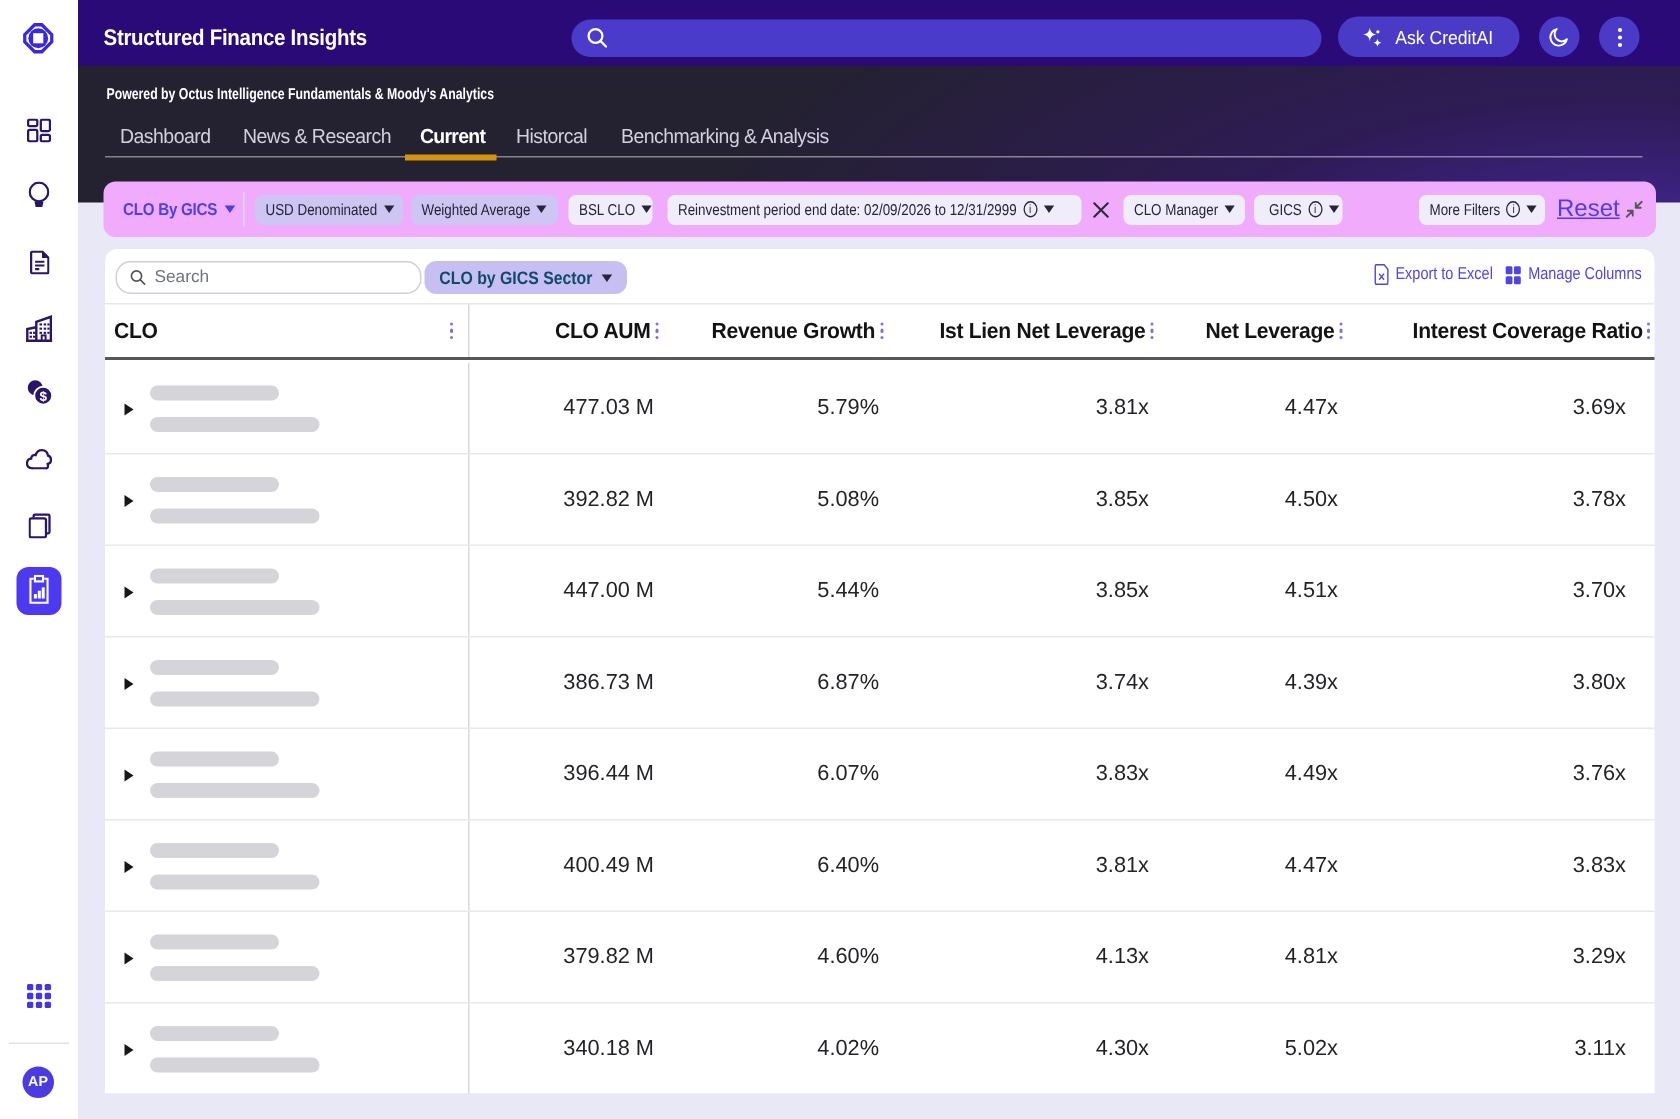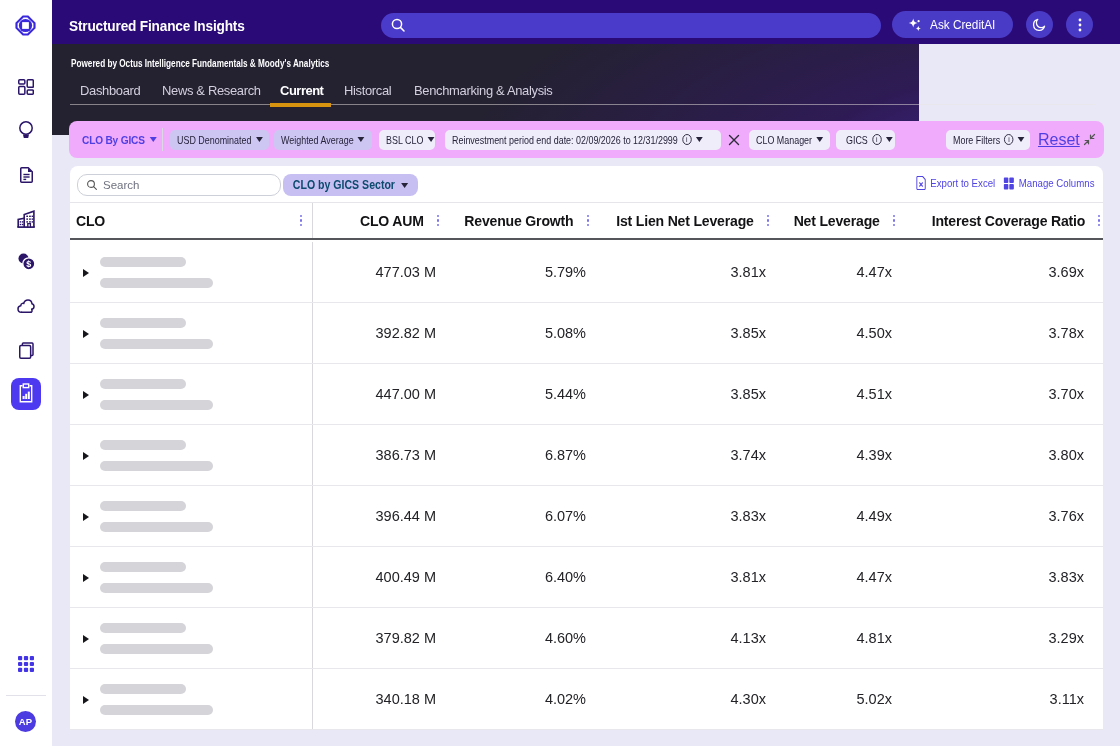--- a/index.html
+++ b/index.html
@@ -11,21 +11,21 @@
 #sidebar { position:absolute; left:0; top:0; width:52px; height:746px; background:#ffffff; z-index:5; }
 
 
 #header { position:absolute; left:52px; top:0; width:1068px; height:44px; background:#2a0a76; z-index:3; }
 #title { position:absolute; left:17px; top:17px; color:#fff; font-size:15px; font-weight:bold; letter-spacing:-0.2px; transform:scaleX(0.91); transform-origin:left center; white-space:nowrap; }
 #hsearch { position:absolute; left:329px; top:13px; width:500px; height:25px; background:#4a3bca; border-radius:13px; }
 #askbtn { position:absolute; left:840px; top:11px; width:121px; height:27px; background:#4a3bc6; border-radius:14px; color:#fff; font-size:12.5px; display:flex; align-items:center; justify-content:center; gap:6px;text-align:center; }
 .hcirc { position:absolute; top:11px; width:27px; height:27px; border-radius:50%; background:#4a3bc6; display:flex; align-items:center; justify-content:center; }
 
 
-#band { position:absolute; left:52px; top:44px; width:867px; height:91px; background:radial-gradient(620px 240px at 1030px 130px, #44289c 0%, #2e1b55 45%, #242131 100%); z-index:1;text-align:center; }
+#band { position:absolute; left:52px; top:44px; width:1068px; height:91px; background:radial-gradient(620px 240px at 1030px 130px, #44289c 0%, #2e1b55 45%, #242131 100%); z-index:1;text-align:center; }
 #powered { position:absolute; left:19px; top:13px; color:#fff; font-size:10.5px; font-weight:bold; letter-spacing:0; transform:scaleX(0.78); transform-origin:left center; white-space:nowrap; }
 .tab { position:absolute; top:39px; color:#d3cfdf; font-size:13.5px; letter-spacing:-0.35px; white-space:nowrap; transform:scaleX(0.96); transform-origin:left center; }
 .tab.active { color:#fff; font-weight:bold; letter-spacing:-0.5px; }
 #tabline { position:absolute; left:18px; top:60px; width:1025px; height:1px; background:rgba(235,230,225,0.5); }
 #amber { position:absolute; top:59px; height:4px; background:#d6940f; }
 
 
 #filterbar { position:absolute; left:69px; top:121px; width:1035px; height:37px; background:#f0abfc; border-radius:8px; z-index:4; font-size:10.5px; color:#26233a; }
 #filterbar .sel { position:absolute; left:13px; top:0; height:37px; color:#4f3fe3; font-weight:bold; font-size:11.5px; letter-spacing:-0.2px; display:flex; align-items:center; gap:6px; transform:scaleX(0.88); transform-origin:left center; }
 #fdivider { position:absolute; left:93px; top:7px; width:1px; height:23px; background:#dbdae4; }
@@ -42,21 +42,21 @@
 #card { position:absolute; left:70px; top:166px; width:1033px; height:563px; background:#fff; border-radius:8px 8px 0 0; z-index:2; }
 #controls { position:absolute; left:0; top:0; width:1033px; height:36px; }
 #tsearch { position:absolute; left:7px; top:8px; width:204px; height:22px; border:1px solid #cdd0d9; border-radius:10px; display:flex; align-items:center; color:#6f7280; font-size:11.5px; }
 #gicschip { position:absolute; left:213px; top:8px; width:135px; height:22px; background:#c7bef2; border-radius:8px; display:flex; align-items:center; justify-content:center; font-size:12px; font-weight:bold; color:#0c4a6e; }
 #gicschip .gin { display:flex; align-items:center; gap:7px; white-space:nowrap; transform:scaleX(0.88); }
 #explinks { position:absolute; right:9px; top:10px; display:flex; align-items:center; gap:10px; color:#5044e2; font-size:11.5px; transform:scaleX(0.84); transform-origin:right center; white-space:nowrap; }
 #explinks .lk { display:flex; align-items:center; gap:5px; }
 
 #thead { position:absolute; left:0; top:36px; width:1033px; height:38px; border-top:1px solid #e6e6ea; border-bottom:2px solid #55555c; display:flex; font-size:14.5px; font-weight:bold; color:#131316; letter-spacing:-0.2px; }
 .hc { display:flex; align-items:center; }
-.hc.num { justify-content:flex-end; padding-right:3px; gap:13px; }
+.hc.num { justify-content:flex-end; padding-right:3px; gap:3px; }
 .vdots { display:inline-flex; flex-direction:column; gap:2.6px; }
 .vdots i { width:2.2px; height:2.2px; border-radius:50%; background:#7a70ea; }
 
 #rows { position:absolute; left:0; top:76px; width:1033px; }
 .row { display:flex; height:61px; border-bottom:1px solid #e8e8ec; font-size:14.5px; color:#232327; }
 .cell { display:flex; align-items:center; justify-content:flex-end; padding-right:6px; }
 .cell.c2,.cell.c3,.cell.c4,.cell.c5,.cell.c6 { transform:none; }
 .vv { display:inline-block; }
 .hl { display:inline-block; transform:scaleX(0.97); transform-origin:right center; white-space:nowrap; }
 .c1 { width:243px; border-right:1px solid #d8d8dd; position:relative; }

